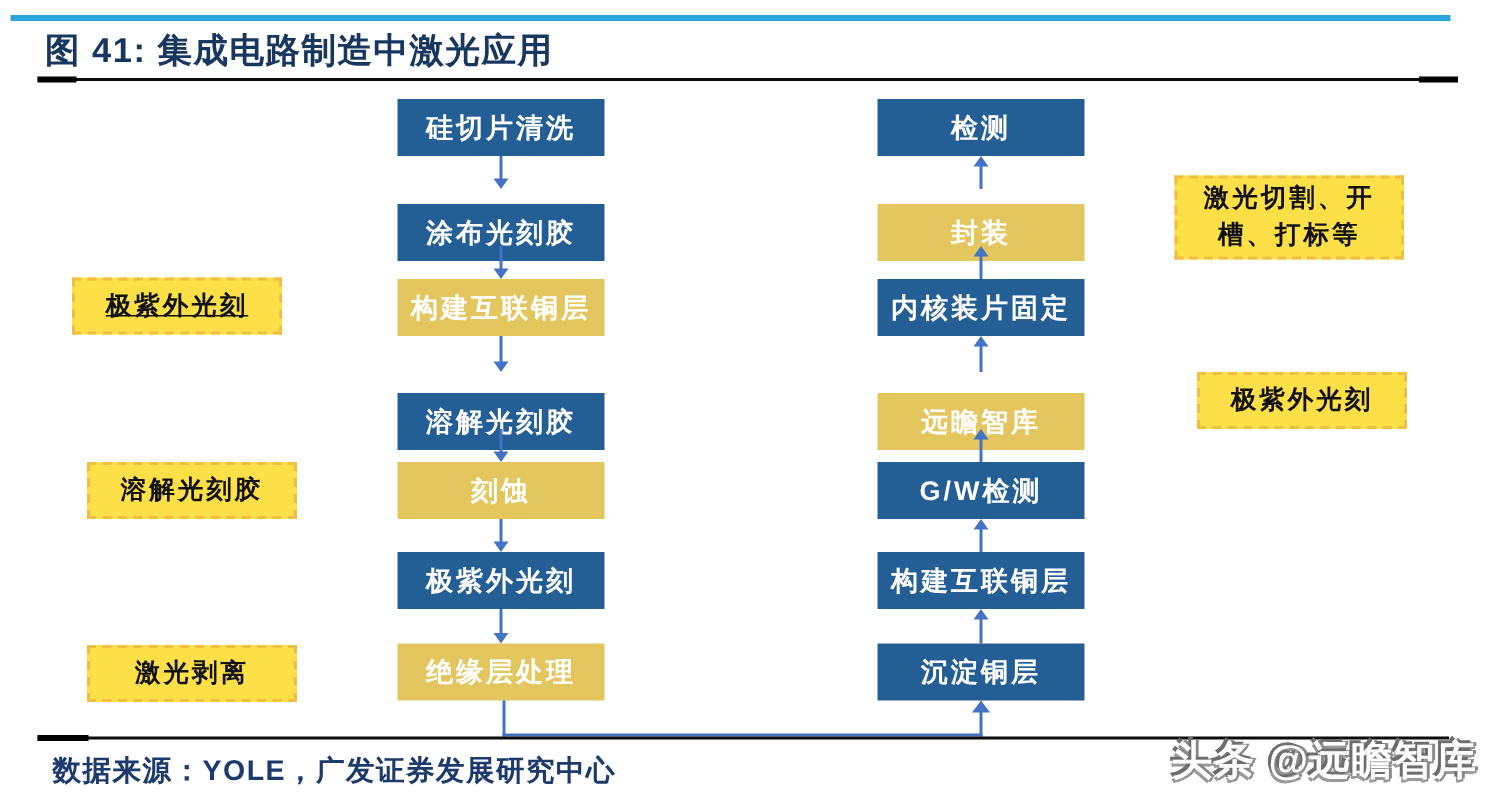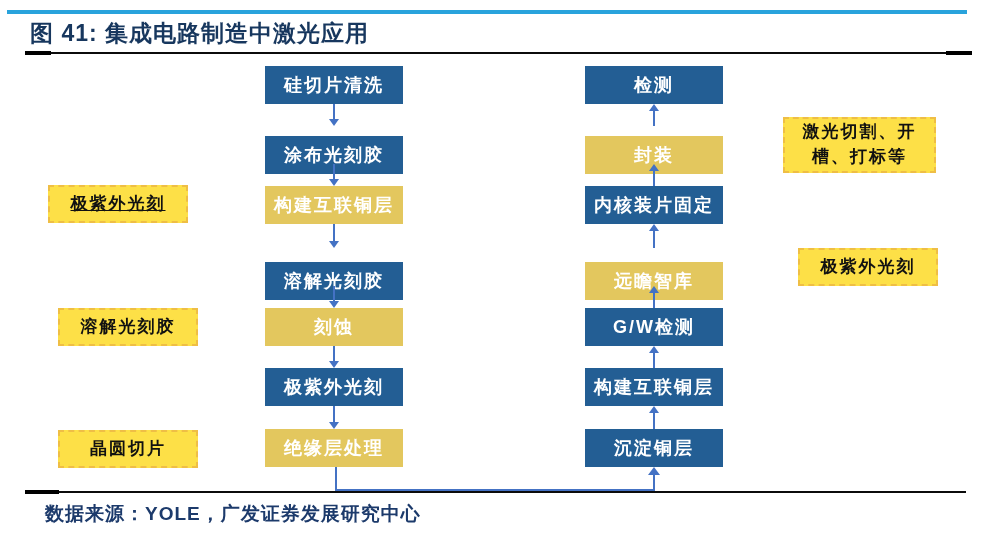--- a/index.html
+++ b/index.html
@@ -67,21 +67,21 @@
   
   .ann{position:absolute;border:2.5px dashed var(--ann-dash);background:#fde047;
     display:flex;align-items:center;justify-content:center;text-align:center;
     font-size:17px;font-weight:bold;color:#111;letter-spacing:2px;line-height:1.45;}
   .ann1{left:48px;top:185px;width:140px;height:38px;text-decoration:underline;}
   .ann2{left:58px;top:308px;width:140px;height:38px;}
   .ann3{left:58px;top:430px;width:140px;height:38px;}
   .ann4{left:783px;top:117px;width:153px;height:56px;padding:2px 10px;}
   .ann5{left:798px;top:248px;width:140px;height:38px;}
 
-  .source{position:absolute;left:45px;top:501px;font-size:19px;font-weight:600;
+  .source{position:absolute;left:35px;top:501px;font-size:19px;font-weight:600;
     color:#1C3A6B;letter-spacing:1px;white-space:nowrap;}
 
   .watermark{position:absolute;left:770px;top:489px;width:215px;text-align:right;
     font-size:27px;font-weight:bold;color:#ffffff;letter-spacing:1px;white-space:nowrap;
     text-shadow:-2px -2px 0 #6e6e6e,2px -1px 0 #8a8a8a,-1px 2px 0 #9a9a9a,1px 1px 0 #8a8a8a;}
 </style>
 </head>
 <body>
 
 <div class="page">
@@ -125,24 +125,25 @@
   <div class="arrow up ax-r g5"></div>
   <div class="arrow up ax-r g6"></div>
 
   <div class="conn conn-v1"></div>
   <div class="conn conn-h"></div>
   <div class="conn conn-v2"></div>
   <div class="conn-head"></div>
 
   <div class="ann ann1">极紫外光刻</div>
   <div class="ann ann2">溶解光刻胶</div>
-  <div class="ann ann3">晶圆切片</div>
+  <div class="ann ann3">激光剥离</div>
   <div class="ann ann4">激光切割、开槽、打标等</div>
   <div class="ann ann5">极紫外光刻</div>
 
   <div class="rule bottom-rule">
     <span class="tab left"></span>
   </div>
 
   <div class="source">数据来源：YOLE，广发证券发展研究中心</div>
 
+  <div class="watermark">头条 @远瞻智库</div>
 
 </div>
 
 </body></html>

